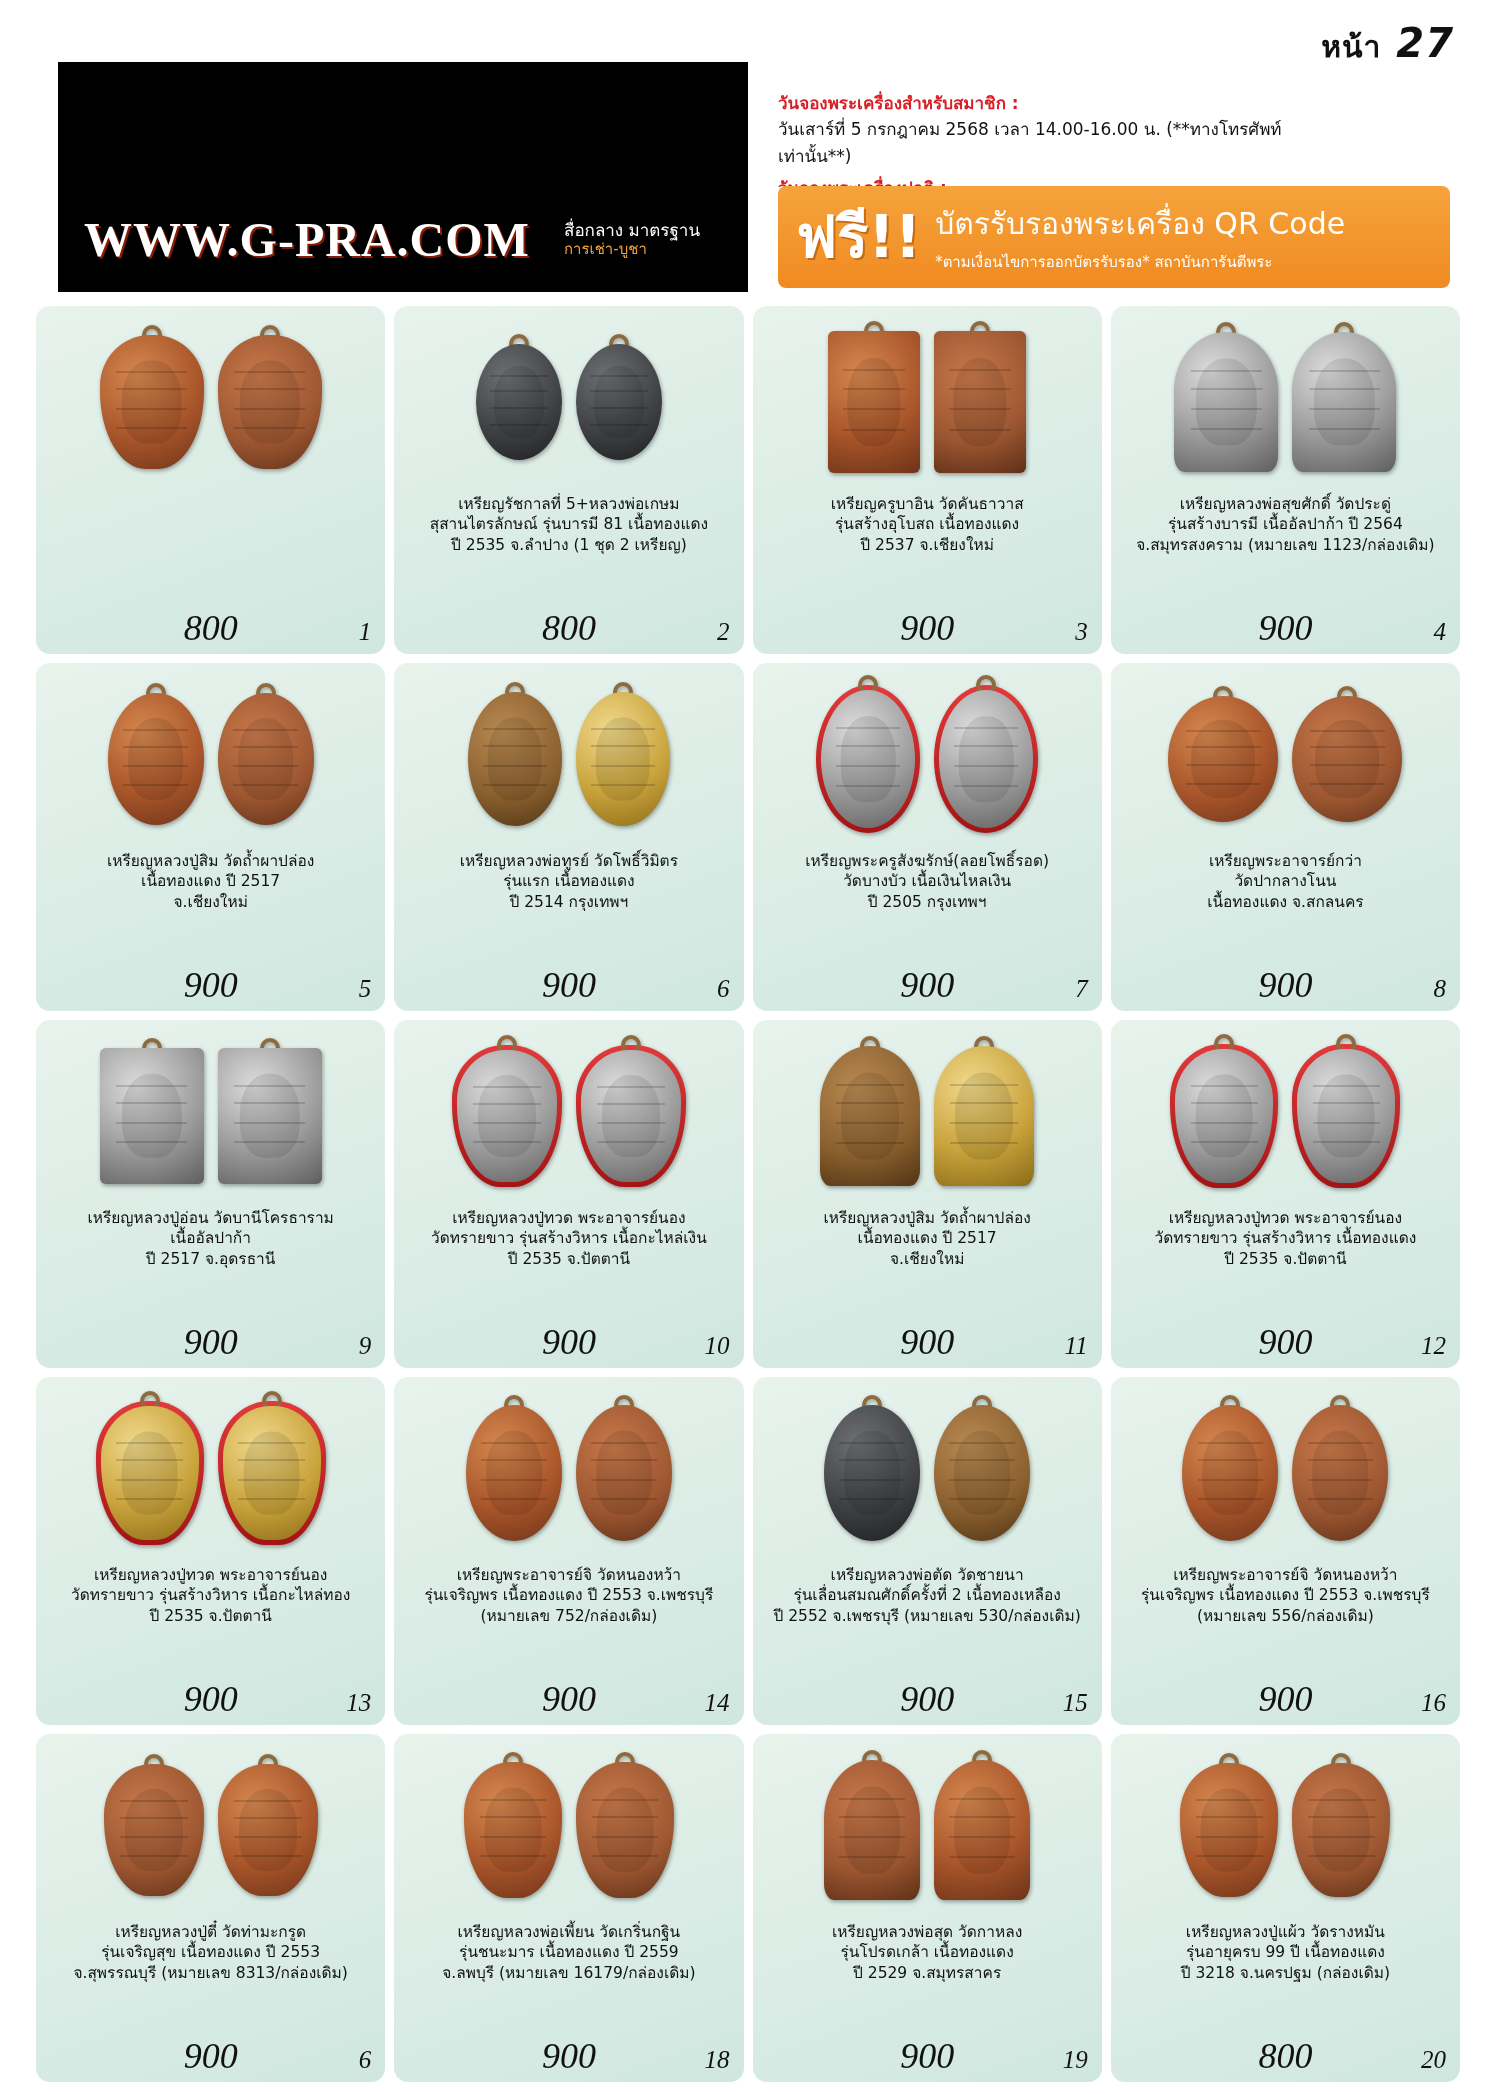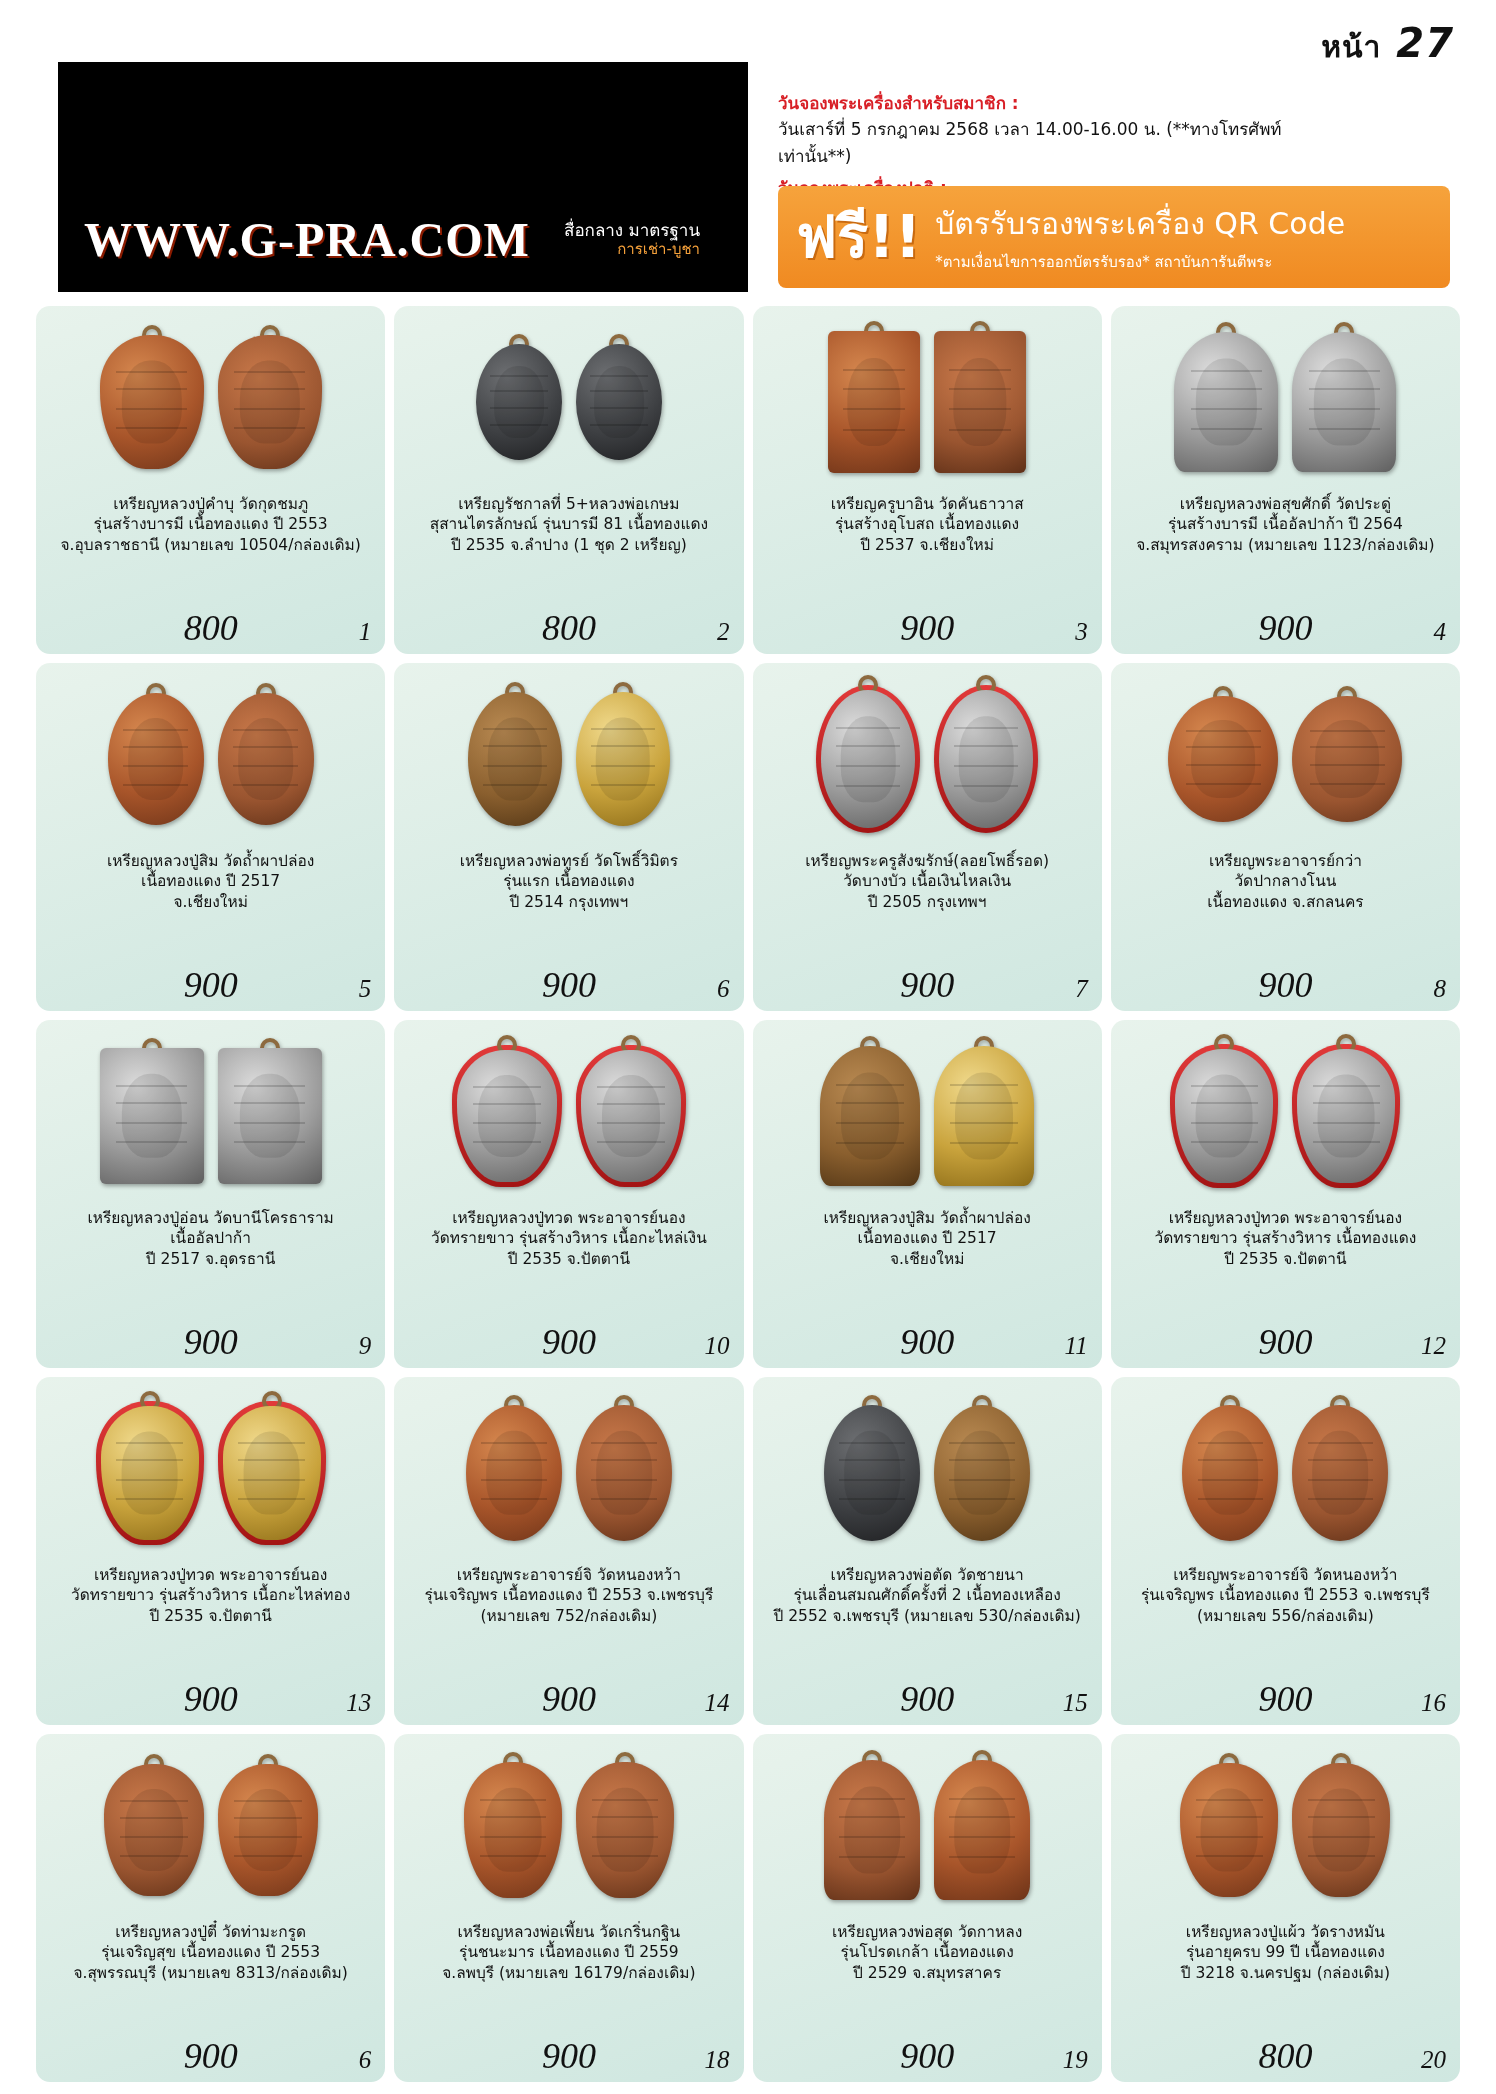--- a/index.html
+++ b/index.html
@@ -69,21 +69,21 @@
     font-family: "Liberation Serif", serif;
     text-shadow: 2px 2px 0 #8a1b00;
   }
   .logo-sub {
     position: absolute;
     left: 506px;
     top: 158px;
     color: #ffffff;
     font-size: 17px;
     line-height: 1.2;
-    text-align: right;
+    text-align: left;
   }
   .logo-sub .l2 { color:#f4a03a; font-size: 15px; }
 
   .info-block {
     position: absolute;
     left: 742px;
     top: 62px;
     width: 560px;
     font-size: 17px;
     line-height: 1.55;
@@ -294,25 +294,20 @@
       <div class="face shield" style="background:rgba(0,0,0,.18)"></div>
       <div class="lines">
                 <i style="top:18%"></i>
                 <i style="top:36%"></i>
                 <i style="top:56%"></i>
                 <i style="top:76%"></i>
               </div>
     </div>
     </div>
     </div>
-    <div class="caption">
-          <div>เหรียญหลวงปู่คำบุ วัดกุดชมภู</div>
-          <div>รุ่นสร้างบารมี เนื้อทองแดง ปี 2553</div>
-          <div>จ.อุบลราชธานี (หมายเลข 10504/กล่องเดิม)</div>
-        </div>
     <div class="price-row">
       <div class="price">800</div>
       <div class="idx">1</div>
     </div>
       </div>
       <div class="card">
     <div class="amulets">
       <div class="am" style="width:86px;height:116px">
       <div class="ring"></div>
       <div class="body oval dark">

